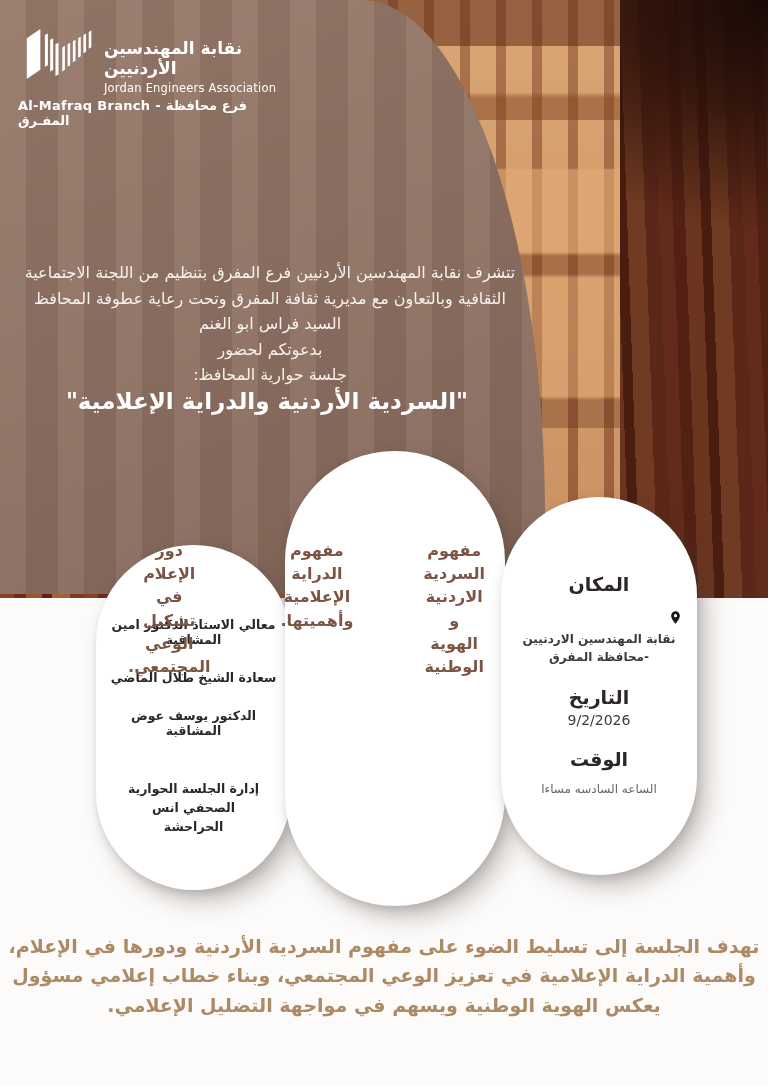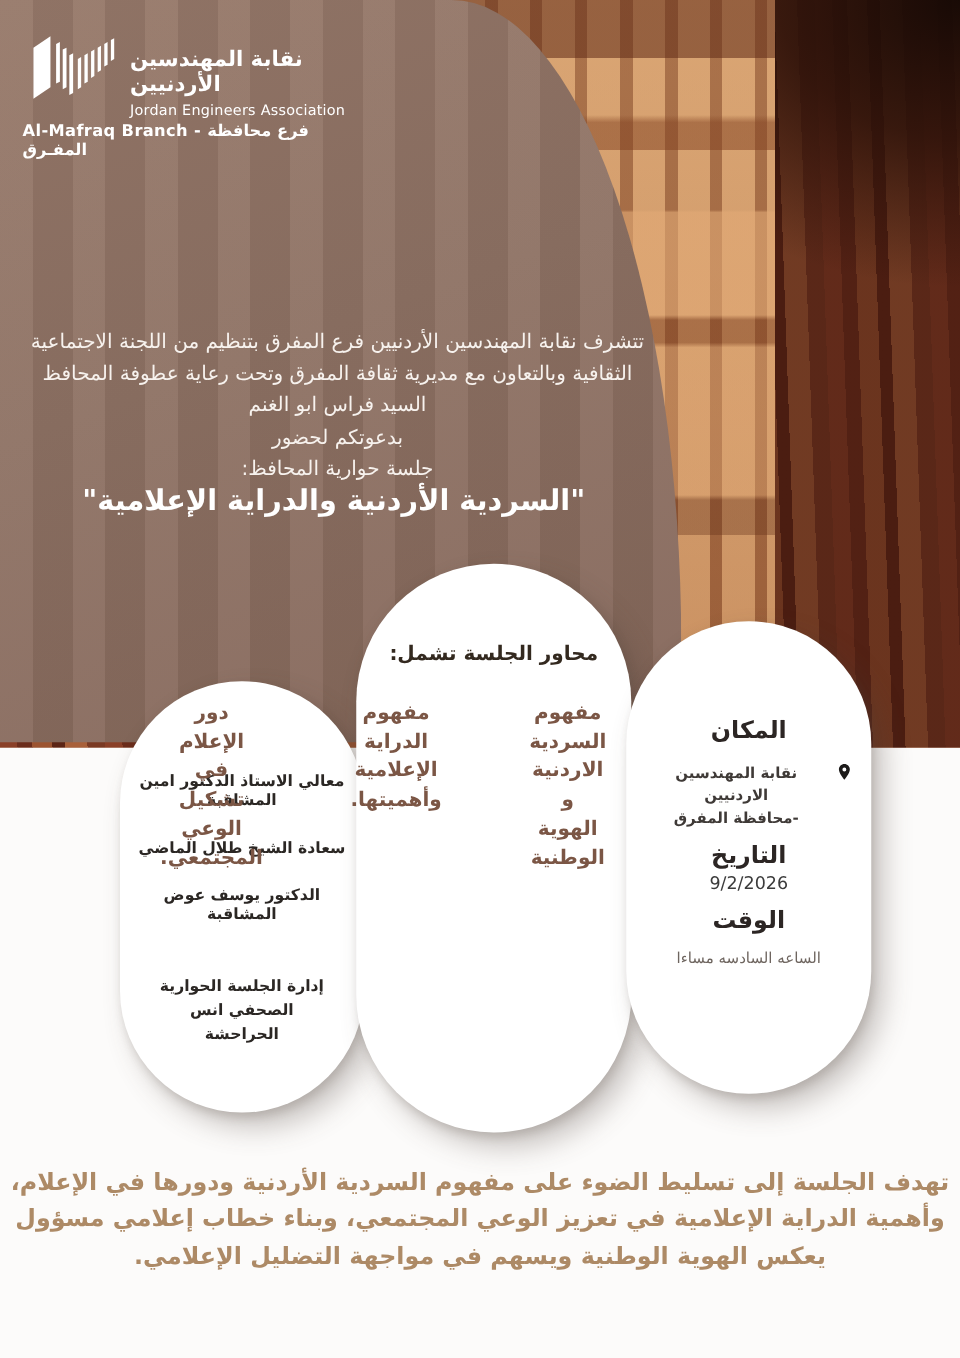--- a/index.html
+++ b/index.html
@@ -80,24 +80,24 @@
   .pill-speakers h3 { font-size:20px; font-weight:bold; }
   .speaker-list { margin-top:30px; display:flex; flex-direction:column; gap:23px; }
   .speaker { font-size:12.5px; font-weight:bold; color:#2b2724; padding:0 10px; }
   .moderator { margin-top:42px; font-size:12.5px; font-weight:bold; color:#2b2724; padding:0 28px; line-height:1.5; }
 
   .pill-topics h3 { font-size:16px; font-weight:bold; color:#33291f; }
   .topic-list { margin-top:26px; display:flex; flex-direction:row; gap:30px; }
   .topic { font-size:16px; font-weight:bold; color:#7b5645; line-height:1.45; padding:0 20px; }
 
   .pill-details h3 { font-size:19px; font-weight:bold; }
-  .loc-row { margin-top:14px; display:flex; direction:rtl; justify-content:center; gap:5px; padding:0 14px; }
+  .loc-row { margin-top:14px; display:flex; direction:rtl; justify-content:center; gap:5px; padding:0 14px;flex-direction:column; }
   .pin { width:15px; height:15px; flex:0 0 auto; margin-top:1px; }
   .loc-text { font-size:12px; font-weight:600; color:#3f3a37; line-height:1.5; }
-  .d-label { margin-top:10px; font-size:19px; font-weight:bold; color:#2c2624; }
+  .d-label { margin-top:20px; font-size:19px; font-weight:bold; color:#2c2624; }
   .d-value { margin-top:4px; font-size:14px; color:#3c3c3c; }
   .t-value { margin-top:12px; font-size:12px; color:#6e655f; }
 
   
   .footer {
     position:absolute; left:8px; top:932px; width:752px;
     direction:rtl; text-align:center;
     color:#ad8a66; font-size:19px; font-weight:bold; line-height:1.55;
   }
 </style>
@@ -144,21 +144,20 @@
   <div class="pill pill-speakers">
     <div class="speaker-list">
       <div class="speaker">معالي الاستاذ الدكتور امين المشاقبة</div>
       <div class="speaker">سعادة  الشيخ طلال الماضي</div>
       <div class="speaker">الدكتور يوسف عوض المشاقبة</div>
     </div>
     <div class="moderator">إدارة الجلسة الحوارية الصحفي انس الحراحشة</div>
   </div>
 
   <div class="pill pill-topics">
-    <h3>محاور الجلسة تشمل:</h3>
     <div class="topic-list">
       <div class="topic">مفهوم السردية الاردنية و الهوية الوطنية</div>
       <div class="topic">مفهوم الدراية الإعلامية وأهميتها.</div>
       <div class="topic">دور الإعلام في تشكيل الوعي المجتمعي.</div>
     </div>
   </div>
 
   <div class="pill pill-details">
     <h3>المكان</h3>
     <div class="loc-row">

